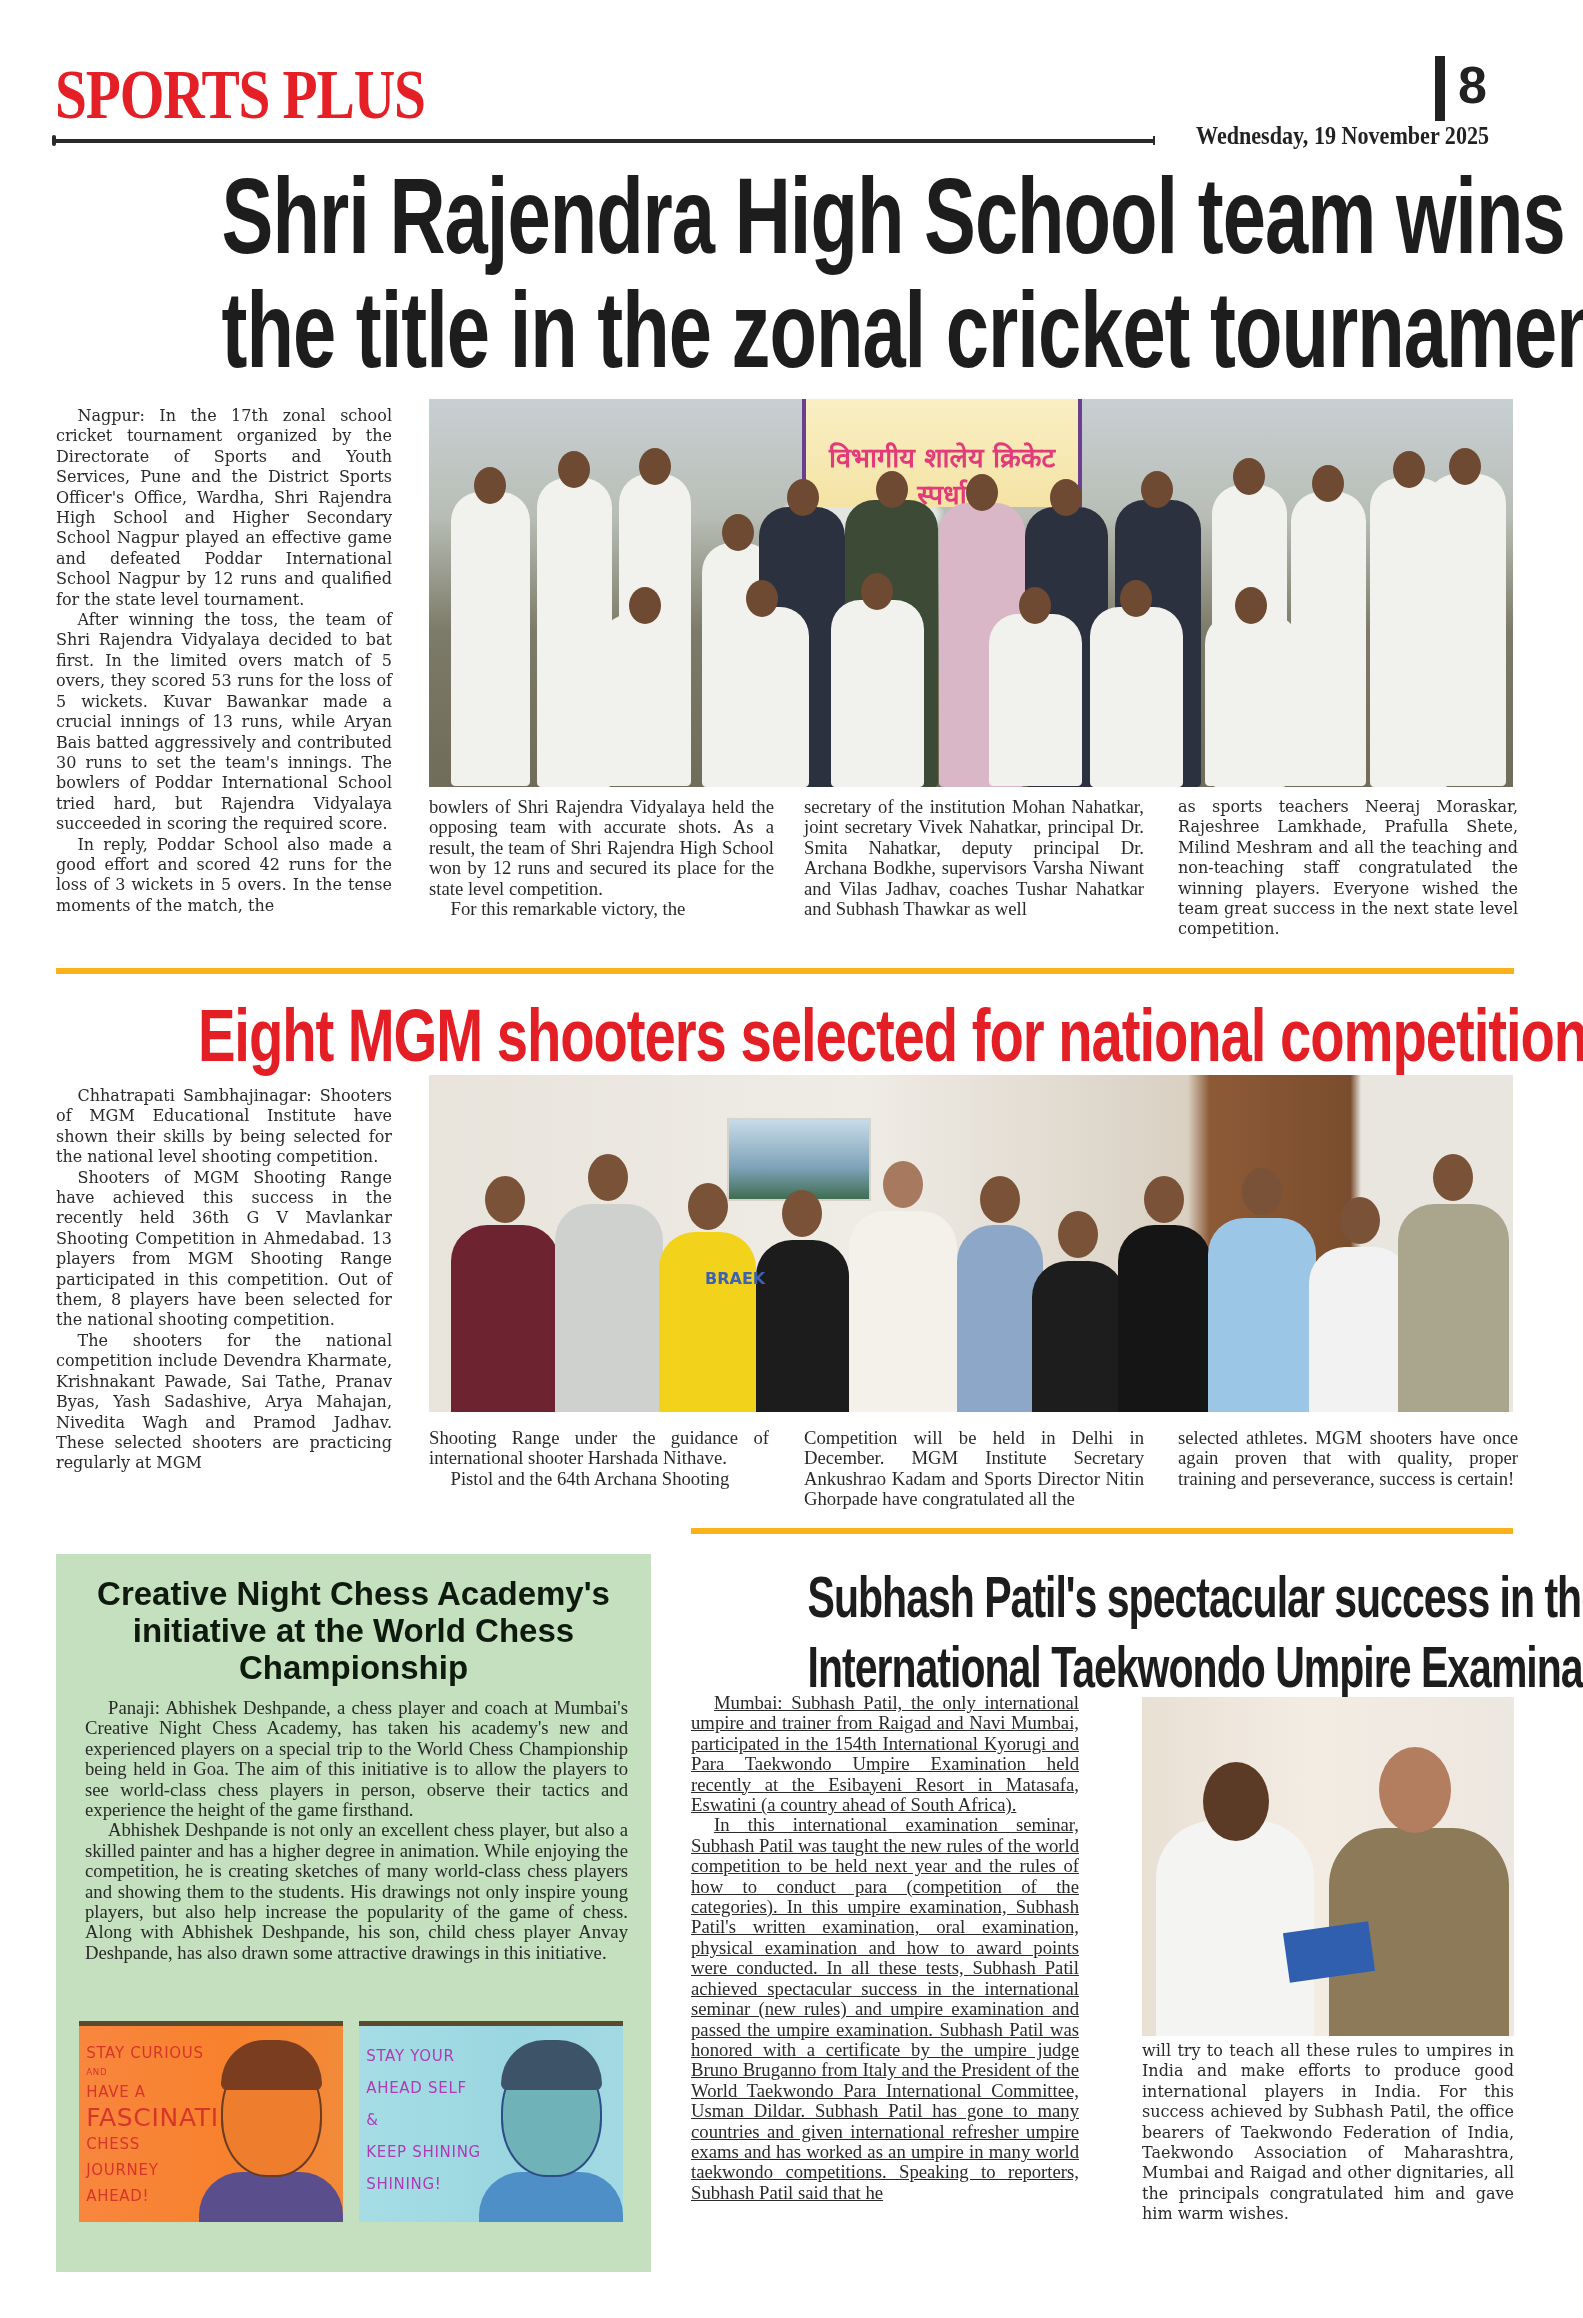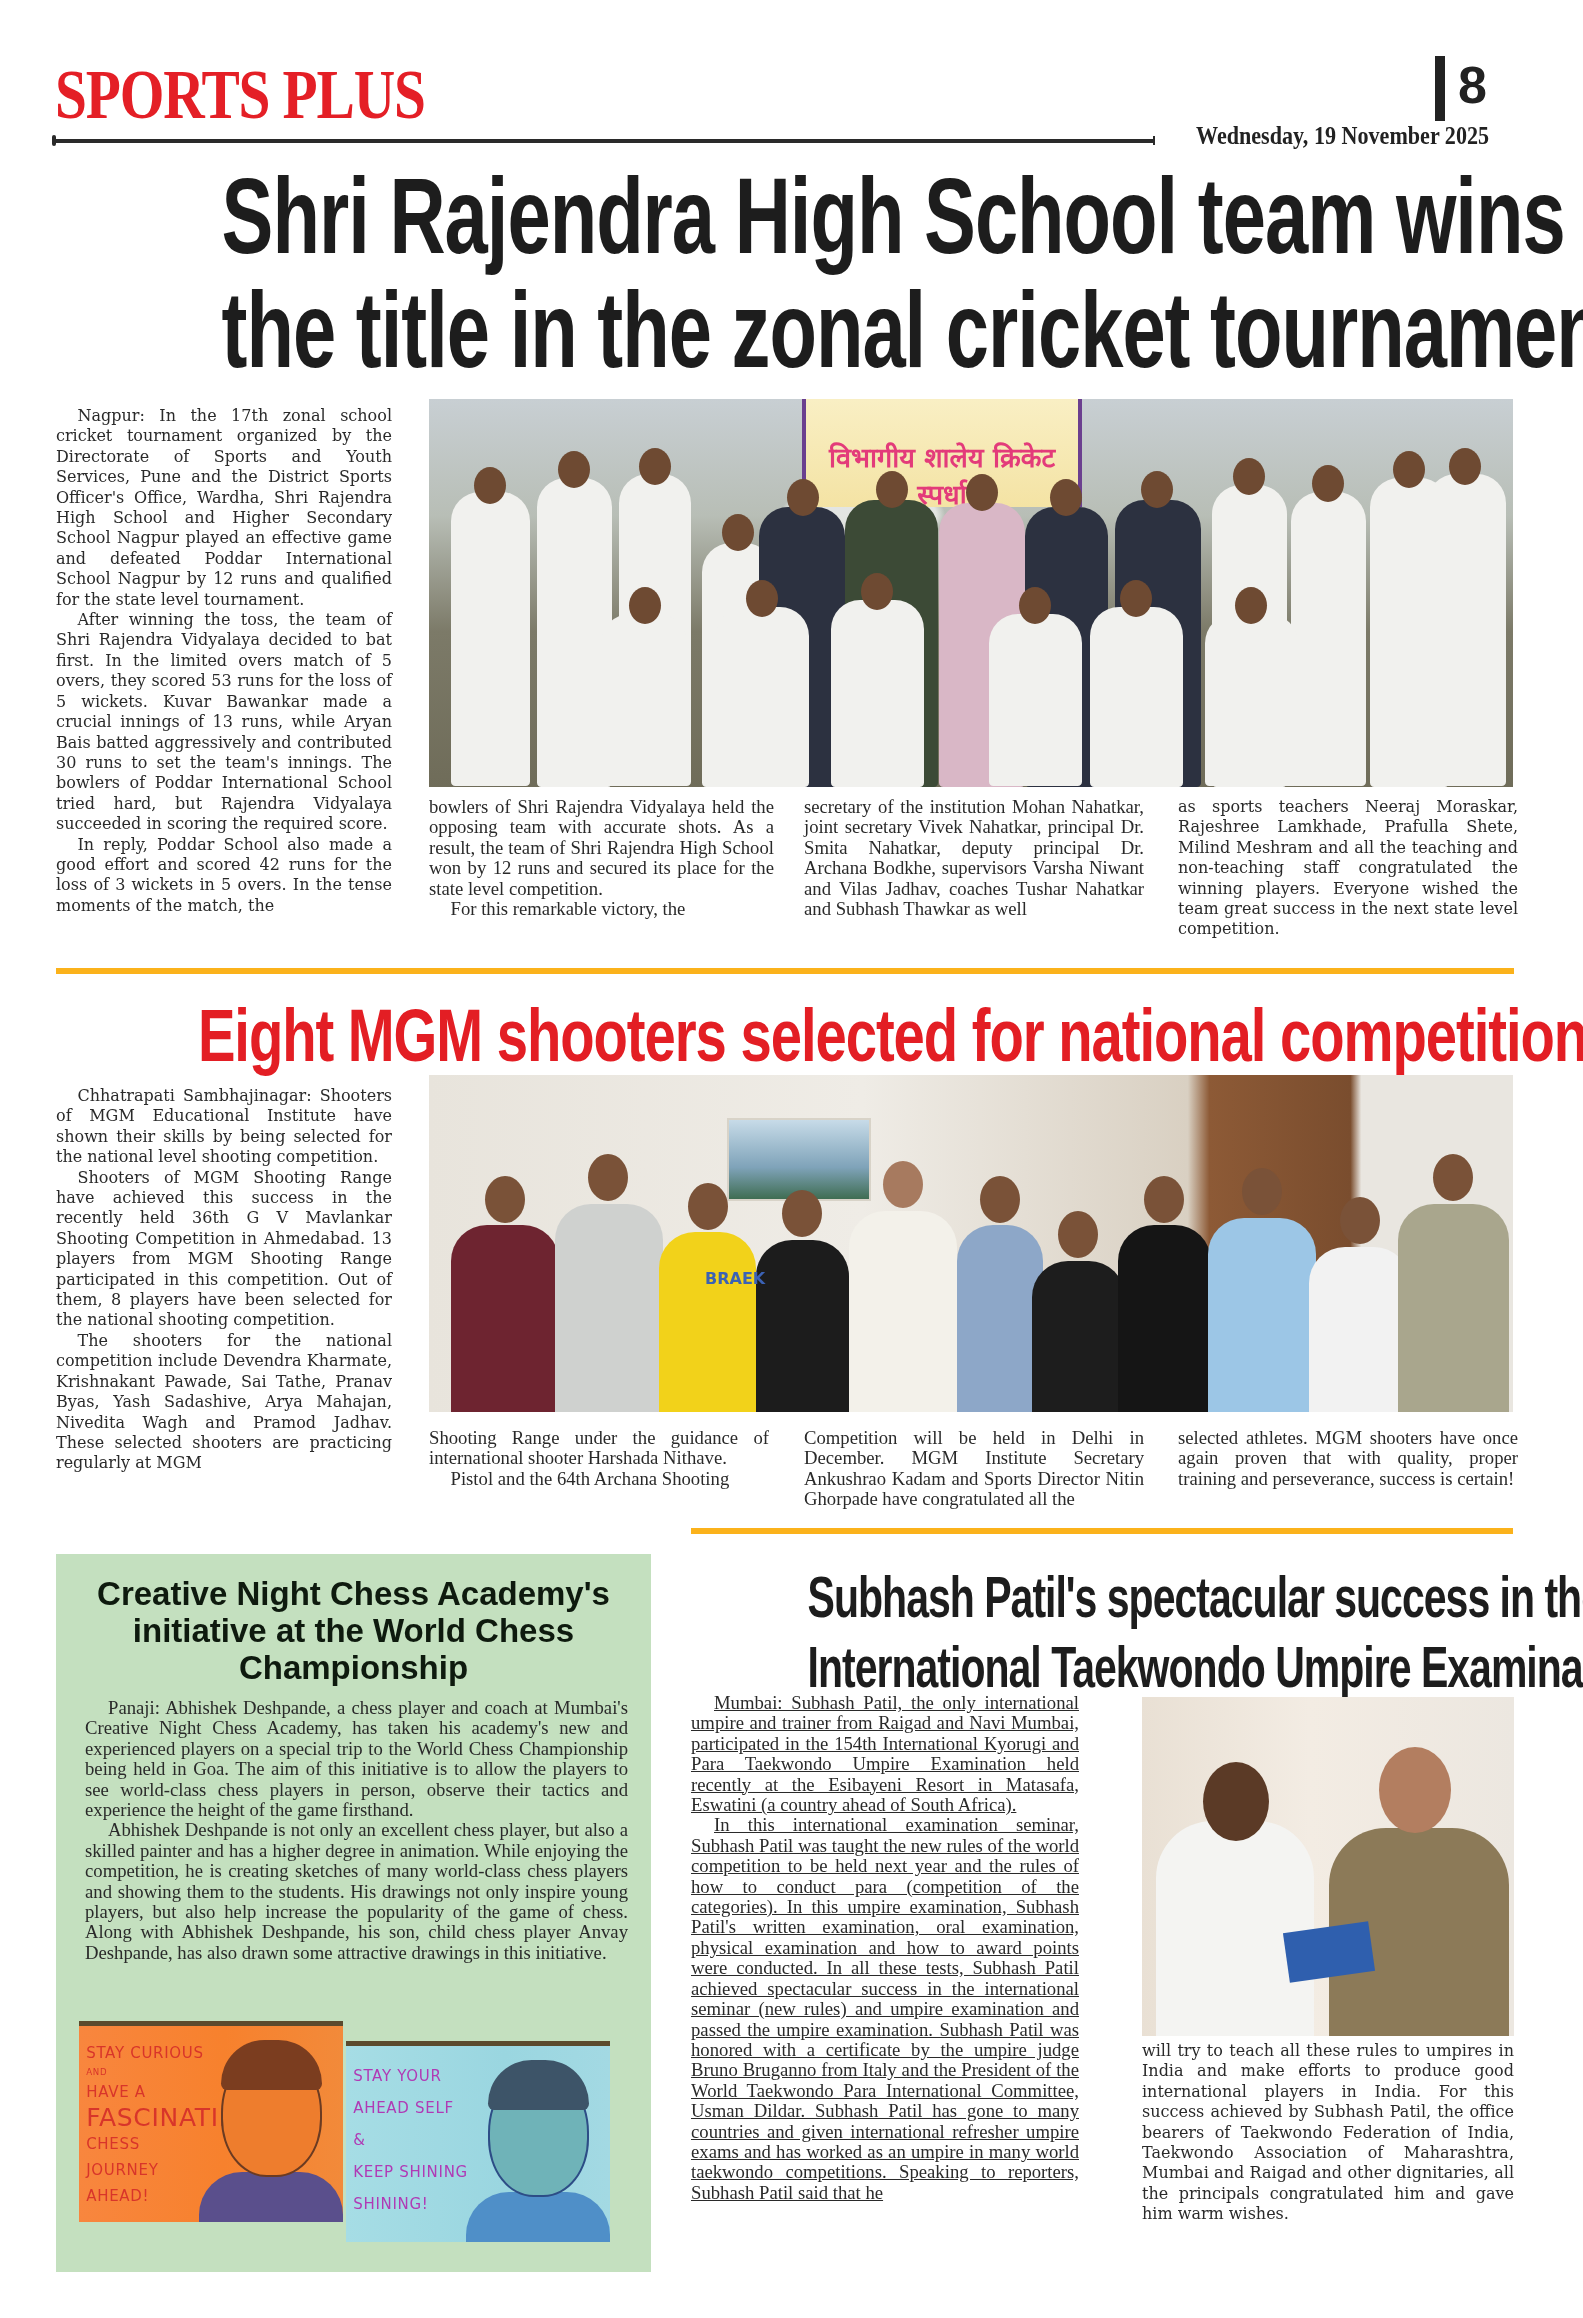--- a/index.html
+++ b/index.html
@@ -96,21 +96,21 @@
   .chess-title {
     left: 56px; top: 1575px; width: 595px; text-align: center; font-family: "Liberation Sans", sans-serif;
     font-weight: bold; font-size: 33px; line-height: 37px; color: #0e1a0e;
   }
   .c3 { left: 85px; top: 1698px; width: 543px; }
   .c3 p { text-indent: 23px; }
   .chess-card {
     top: 2021px; height: 201px; width: 264px; overflow: hidden; border-top: 5.7px solid #5b4a2d;
   }
   .card-orange { left: 79px; background: linear-gradient(90deg, #f8863e 0%, #f7812d 55%, #f28a3a 100%); }
-  .card-blue { left: 346px; background: linear-gradient(90deg, #a6dde5 0%, #9ad6e0 60%, #a3d9e3 100%); margin-top: 20px; }
+  .card-blue { left: 359px; background: linear-gradient(90deg, #a6dde5 0%, #9ad6e0 60%, #a3d9e3 100%); }
   .card-text {
     position: absolute; left: 7.2px; top: 14.4px; width: 122px; 
     font-family: "DejaVu Sans", sans-serif; font-size: 15px; line-height: 26px; letter-spacing: 0.7px;
   }
   .card-orange .card-text { color: #d8352a; }
   .card-blue .card-text { color: #b03ab5; }
   .card-face { position: absolute; right: 21.5px; top: 21.5px; width: 101px; height: 129px; border-radius: 50% 50% 45% 45%; }
   .card-orange .card-face { background: #ee7d2d; border: 2.2px solid #6b3b22; }
   .card-blue .card-face { background: #6fb3b8; border: 2.2px solid #2d4d86; }
   .card-hair { position: absolute; right: 21.5px; top: 14.4px; width: 101px; height: 50px; border-radius: 50px 50px 7.2px 7.2px; }

